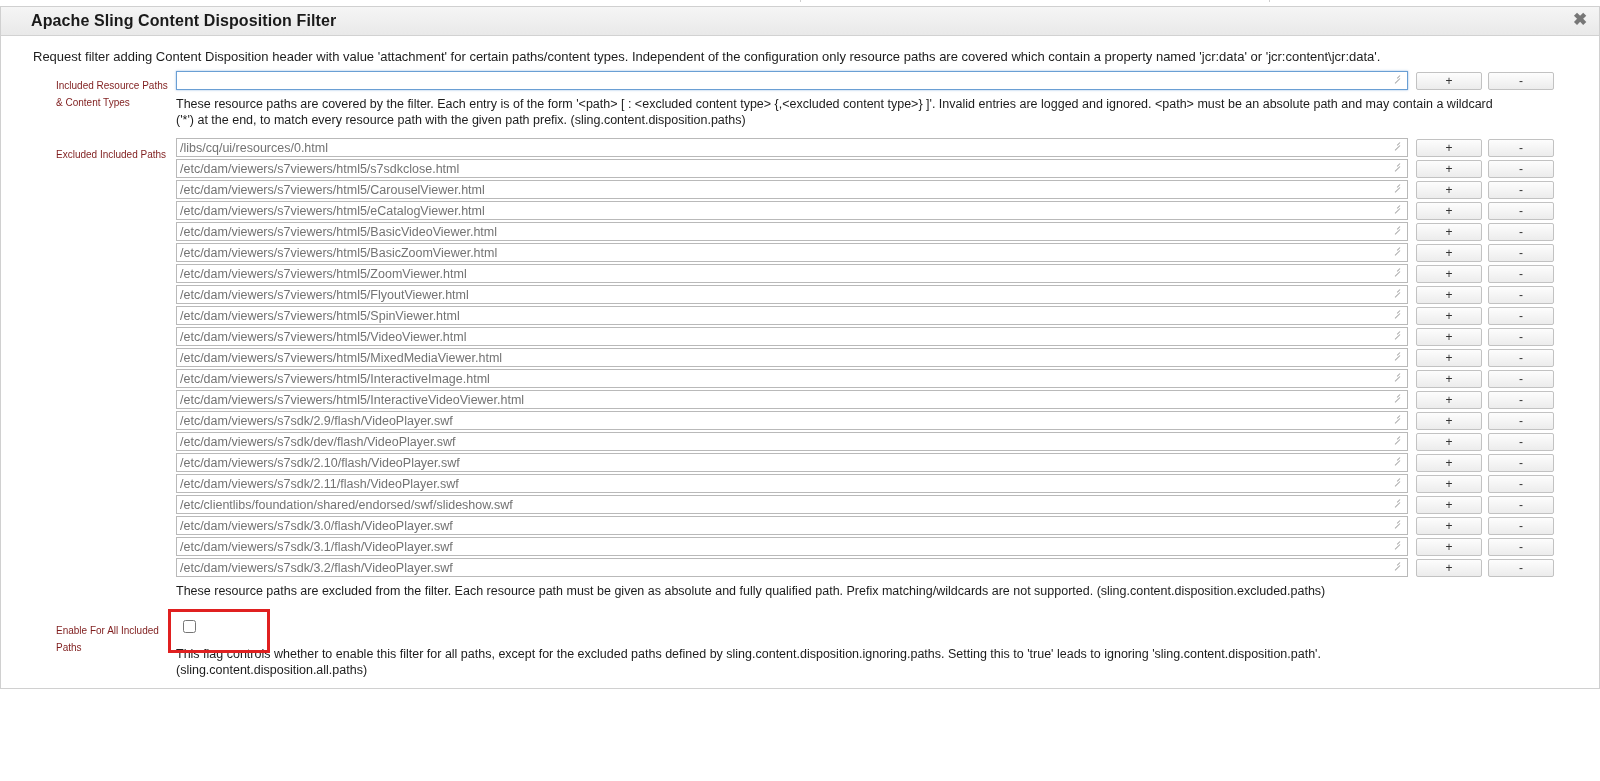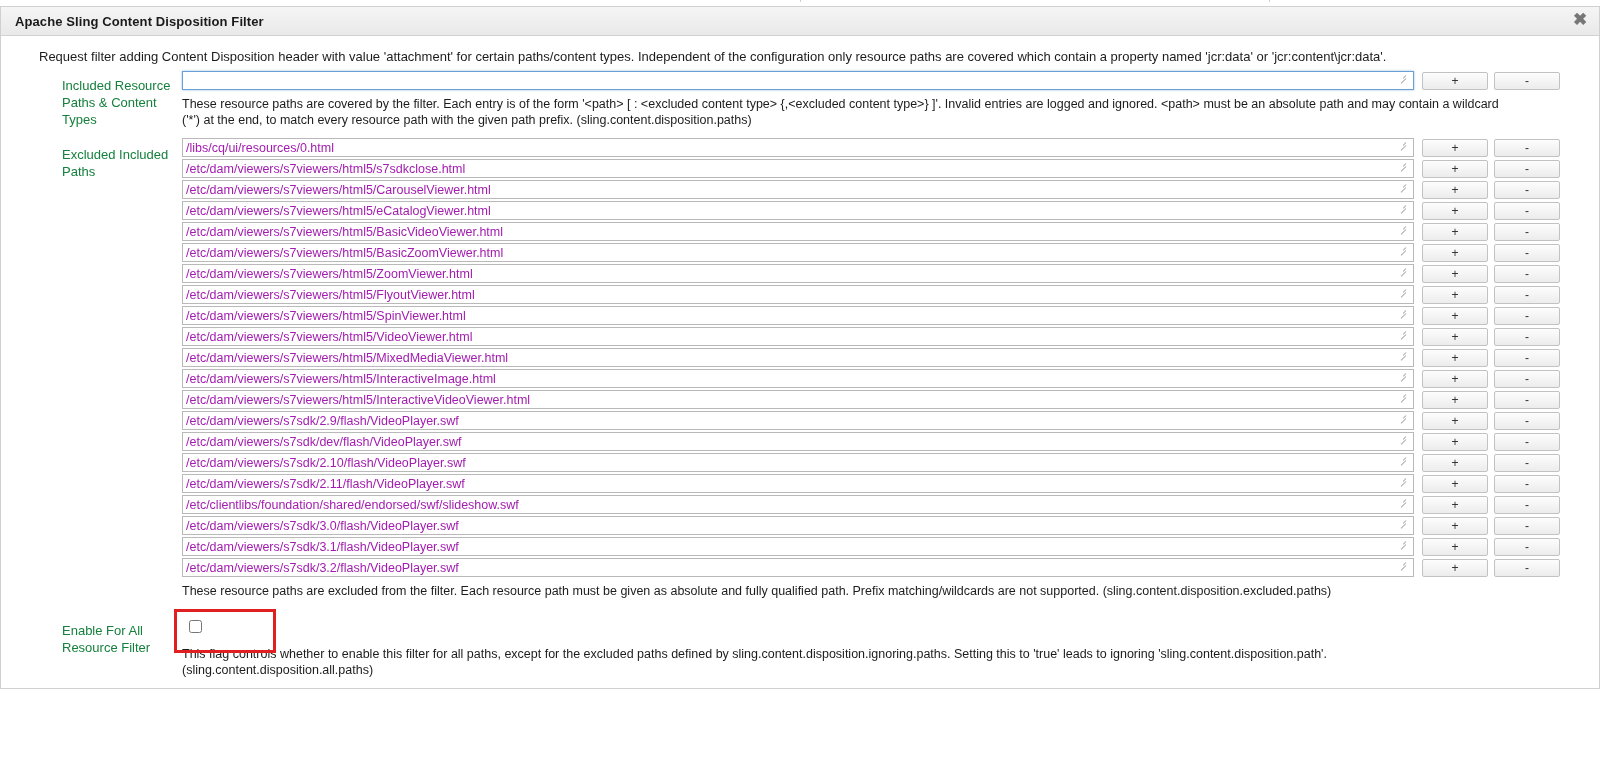--- a/index.html
+++ b/index.html
@@ -42,84 +42,85 @@
   .dialog-header {
     position: relative;
     height: 28px;
     background: linear-gradient(to bottom, #f5f5f5 0%, #e9e9e9 100%);
     border-bottom: 1px solid #d2d2d2;
     display: flex;
     align-items: center;
   }
   .dialog-title {
     font-weight: bold;
-    font-size: 13px;
+    font-size: 16px;
     color: #1a1a1a;
     padding-left: 14px;
     letter-spacing: 0.1px;
+    margin-left: 16px;
   }
   .close-icon {
     position: absolute;
     right: 10px;
     top: 4px;
     width: 18px;
     height: 18px;
     color: #777;
     font-size: 17px;
     line-height: 18px;
     text-align: center;
     cursor: pointer;
     font-weight: bold;
   }
 
   .dialog-body {
-    padding: 0px 0 0 16px;
+    padding: 0px 0 0 10px;
   }
 
   .intro {
     padding: 12px 18px 6px 22px;
     font-size: 13px;
     line-height: 17px;
     color: #1c1c1c;
     max-width: 1490px;
   }
 
   .form-table {
     width: 100%;
     border-collapse: collapse;
   }
 
   .row-label {
     width: 165px;
     vertical-align: top;
     padding: 6px 0 0 45px;
-    font-size: 13px;
+    font-size: 10px;
     line-height: 17px;
-    color: #15803d;
+    color: #7f1d1d;
     box-sizing: border-box;
   }
 
   .row-field {
     vertical-align: top;
     padding: 0;
   }
 
   .field-line {
     display: flex;
     align-items: center;
     margin-bottom: 2px;
   }
 
   input.text-input {
     flex: 0 0 auto;
     width: 1232px;
     height: 19px;
     font-family: "Liberation Sans", sans-serif;
     font-size: 12.5px;
-    color: #a21caf;
+    color: #737373;
     padding: 1px 3px;
     border: 1px solid #b9b9b9;
     background: #fff;
     box-sizing: border-box;
     outline: none;
   }
   input.text-input.focused {
     border: 1px solid #6a9fd4;
     box-shadow: 0 0 2px rgba(80,140,210,.6);
   }
@@ -471,21 +472,21 @@
                   </span>
                   <button class="btn plus">+</button>
                   <button class="btn minus">-</button>
                 </div>
               </div>
           <div class="helptext">These resource paths are excluded from the filter. Each resource path must be given as absolute and fully qualified path. Prefix matching/wildcards are not supported. (sling.content.disposition.excluded.paths)</div>
         </td>
       </tr>
 
       <tr>
-        <td class="row-label enable-label">Enable For All Resource Filter</td>
+        <td class="row-label enable-label">Enable For All Included Paths</td>
         <td class="row-field">
           <div class="checkbox-wrap">
             <input class="checkbox" type="checkbox" id="enable-all-cb" style="">
             <span class="checkbox-highlight"></span>
           </div>
           <div class="helptext">This flag controls whether to enable this filter for all paths, except for the excluded paths defined by sling.content.disposition.ignoring.paths. Setting this to 'true' leads to ignoring 'sling.content.disposition.path'. (sling.content.disposition.all.paths)</div>
         </td>
       </tr>
     </tbody>
       </table>

